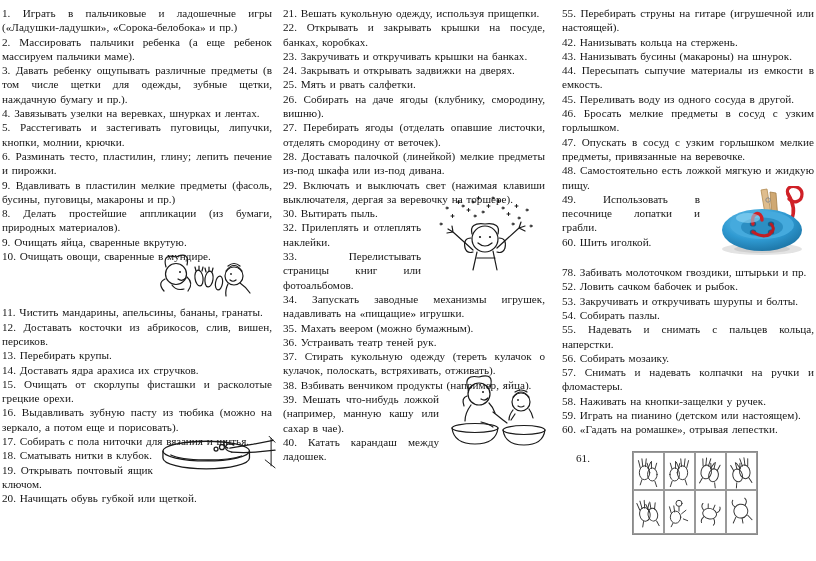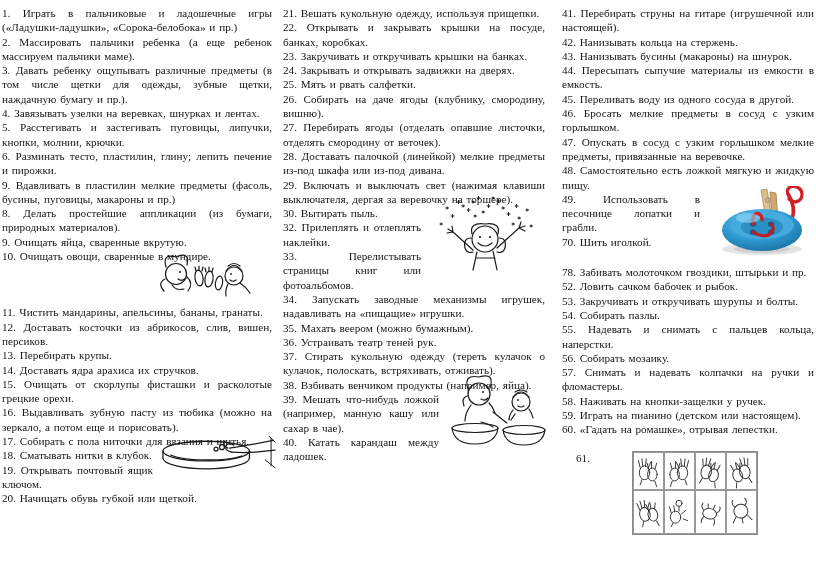--- a/index.html
+++ b/index.html
@@ -200,21 +200,21 @@
       <path d="M7,56 Q9,72 30,72 Q51,72 53,56"></path>
       <ellipse cx="79" cy="58" rx="21" ry="4.5"></ellipse>
       <path d="M58,58 Q60,73 79,73 Q98,73 100,58"></path>
       <path d="M36,50 q8,2 12,5"></path>
     </svg>
   </div>
       <p class="item">39. Мешать что-нибудь ложкой (например, манную кашу или сахар в чае).</p>
       <p class="item">40. Катать карандаш между ладошек.</p>
     </div>
   <div class="col col-3">
-      <p class="item">41. Перебирать струны на гитаре (игрушечной или настоящей).</p>
+      <p class="item">55. Перебирать струны на гитаре (игрушечной или настоящей).</p>
       <p class="item">42. Нанизывать кольца на стержень.</p>
       <p class="item">43. Нанизывать бусины (макароны) на шнурок.</p>
       <p class="item">44. Пересыпать сыпучие материалы из емкости в емкость.</p>
       <p class="item">45. Переливать воду из одного сосуда в другой.</p>
       <p class="item">46. Бросать мелкие предметы в сосуд с узким горлышком.</p>
       <p class="item">47. Опускать в сосуд с узким горлышком мелкие предметы, привязанные на веревочке.</p>
       <p class="item">48. Самостоятельно есть ложкой мягкую и жидкую пищу.</p>
       <div class="illo illo-buttonphoto">
     <svg viewBox="0 0 112 72">
       <defs>
@@ -238,21 +238,21 @@
       <ellipse cx="65" cy="38" rx="3.2" ry="2.6" fill="#135f8c"></ellipse>
       <ellipse cx="47" cy="46" rx="3.2" ry="2.6" fill="#135f8c"></ellipse>
       <ellipse cx="65" cy="46" rx="3.2" ry="2.6" fill="#135f8c"></ellipse>
       <path d="M47,38 C44,26 56,24 56,34" stroke="#cf2127" stroke-width="3.4" fill="none" stroke-linecap="round"></path>
       <path d="M47,46 C56,52 64,50 65,46" stroke="#c01e24" stroke-width="3.2" fill="none" stroke-linecap="round"></path>
       <path d="M65,38 q4,4 1,8" stroke="#b81c22" stroke-width="3" fill="none" stroke-linecap="round"></path>
       <ellipse cx="42" cy="32" rx="12" ry="5" fill="#9adcf7" opacity="0.55"></ellipse>
     </svg>
   </div>
       <p class="item">49. Использовать в песочнице лопатки и грабли.</p>
-      <p class="item">70. Шить иголкой.</p>
+      <p class="item">60. Шить иголкой.</p>
       <p class="item clear gap-top">78. Забивать молоточком гвоздики, штырьки и пр.</p>
       <p class="item">52. Ловить сачком бабочек и рыбок.</p>
       <p class="item">53. Закручивать и откручивать шурупы и болты.</p>
       <p class="item">54. Собирать пазлы.</p>
       <p class="item">55. Надевать и снимать с пальцев кольца, наперстки.</p>
       <p class="item">56. Собирать мозаику.</p>
       <p class="item">57. Снимать и надевать колпачки на ручки и фломастеры.</p>
       <p class="item">58. Наживать на кнопки-защелки у ручек.</p>
       <p class="item">59. Играть на пианино (детском или настоящем).</p>
       <p class="item">60. «Гадать на ромашке», отрывая лепестки.</p>

